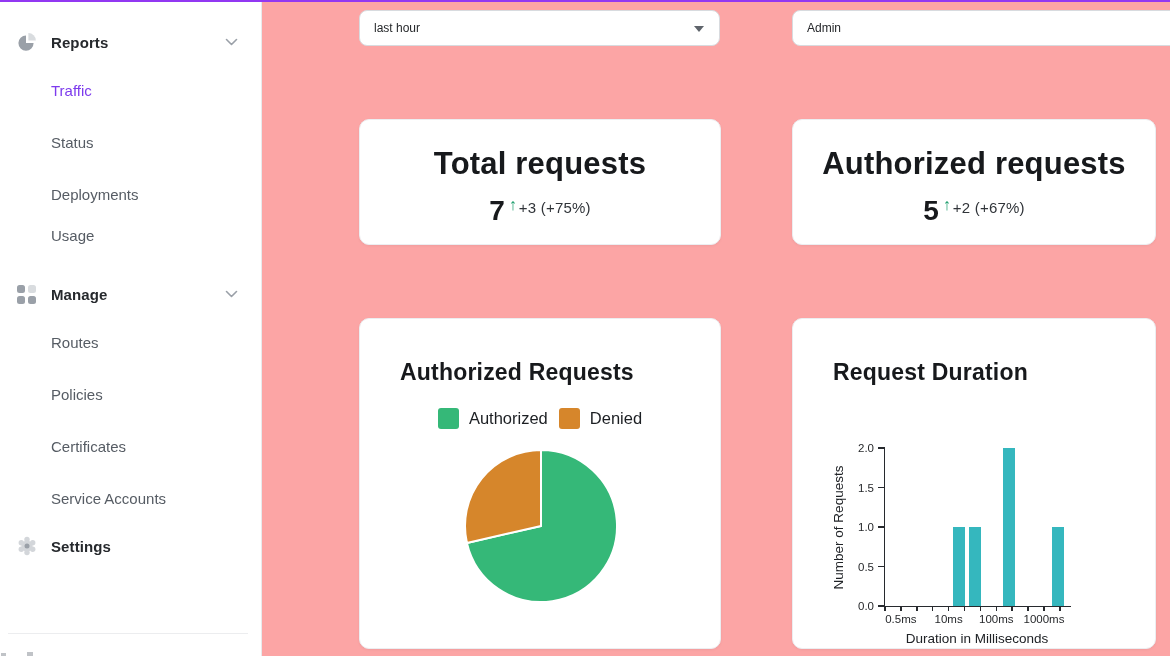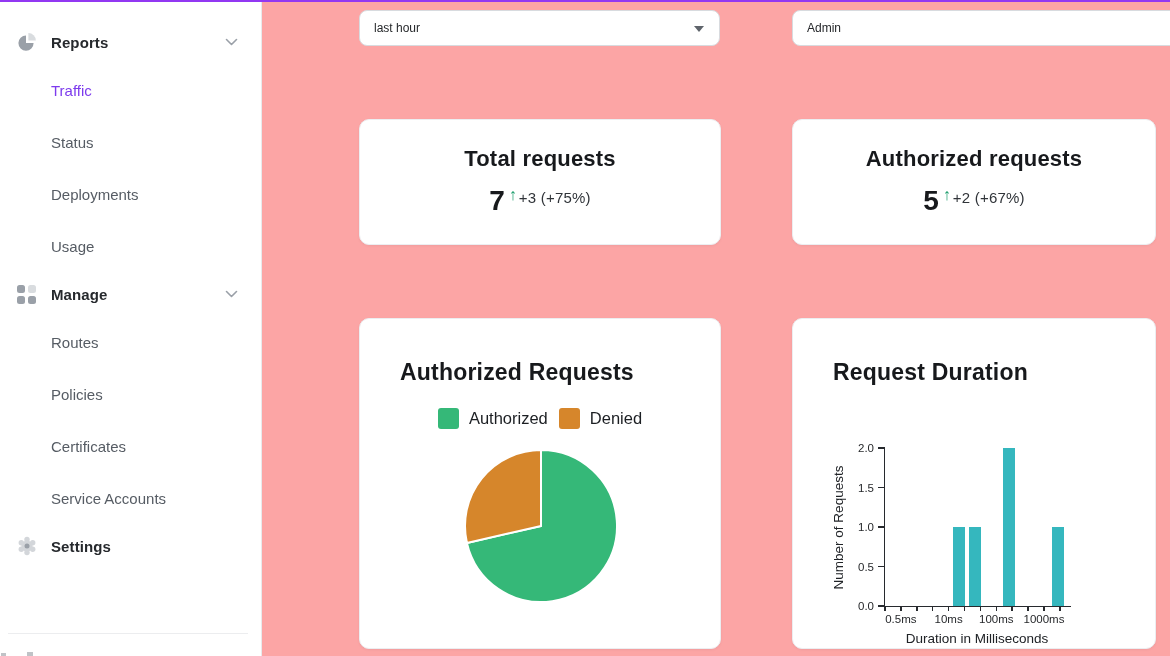--- a/index.html
+++ b/index.html
@@ -20,21 +20,21 @@
   .grid-icon span:nth-child(2){background:#d9dcdf;}
   .side-divider{position:absolute;left:8px;top:633px;width:240px;height:1px;background:#ecedef;}
   .speck{position:absolute;background:#c0c3c7;}
 
   
   .select{position:absolute;top:10px;height:36px;background:#fff;border:1px solid #d8dbdf;border-radius:8px;box-sizing:border-box;display:flex;align-items:center;padding:0 14px;font-size:12px;color:#26282b;cursor:pointer;}
   .caret{position:absolute;right:15px;top:15px;width:0;height:0;border-left:5.5px solid transparent;border-right:5.5px solid transparent;border-top:6.5px solid #5f646b;}
 
   
   .card{position:absolute;background:#fff;border:1px solid #eceef1;border-radius:10px;box-sizing:border-box;box-shadow:0 1px 3px rgba(16,24,40,.05);}
-  .stat-title{margin-top:26px;text-align:center;font-size:22px;font-weight:700;color:#17191c;letter-spacing:.2px;}
+  .stat-title{margin-top:26px;text-align:center;font-size:31px;font-weight:700;color:#17191c;letter-spacing:.2px;}
   .stat-value-row{display:flex;justify-content:center;align-items:flex-start;margin-top:15px;}
   .stat-value{font-size:28px;font-weight:700;color:#17191c;line-height:1;}
   .stat-arrow{font-size:16px;font-weight:700;color:#1E9E6E;margin:0 2px 0 4px;line-height:1;}
   .stat-delta{font-size:15px;color:#303439;margin-top:2px;letter-spacing:.2px;}
 
   .chart-title{position:absolute;top:40px;left:40px;font-size:23px;font-weight:700;color:#17191c;letter-spacing:.2px;}
 
   
   .legend{position:absolute;top:89px;left:0;width:100%;display:flex;justify-content:center;align-items:center;gap:11px;}
   .legend-item{display:flex;align-items:center;gap:10px;}
@@ -73,21 +73,21 @@
     </div>
     <div class="nav-row" style="top:129px">
       <span class="nav-item-label">Status</span>
     </div>
     <div class="nav-row" style="top:77px">
       <span class="nav-item-label active" style="color: rgb(125, 59, 237);">Traffic</span>
     </div>
     <div class="nav-row" style="top:181px">
       <span class="nav-item-label">Deployments</span>
     </div>
-    <div class="nav-row" style="top:233px">
+    <div class="nav-row" style="top:222px">
       <span class="nav-item-label">Usage</span>
     </div>
 
     <div class="nav-row" style="top:281px">
       <span class="grid-icon">
           <span></span>
           <span></span>
           <span></span>
           <span></span>
         </span>

